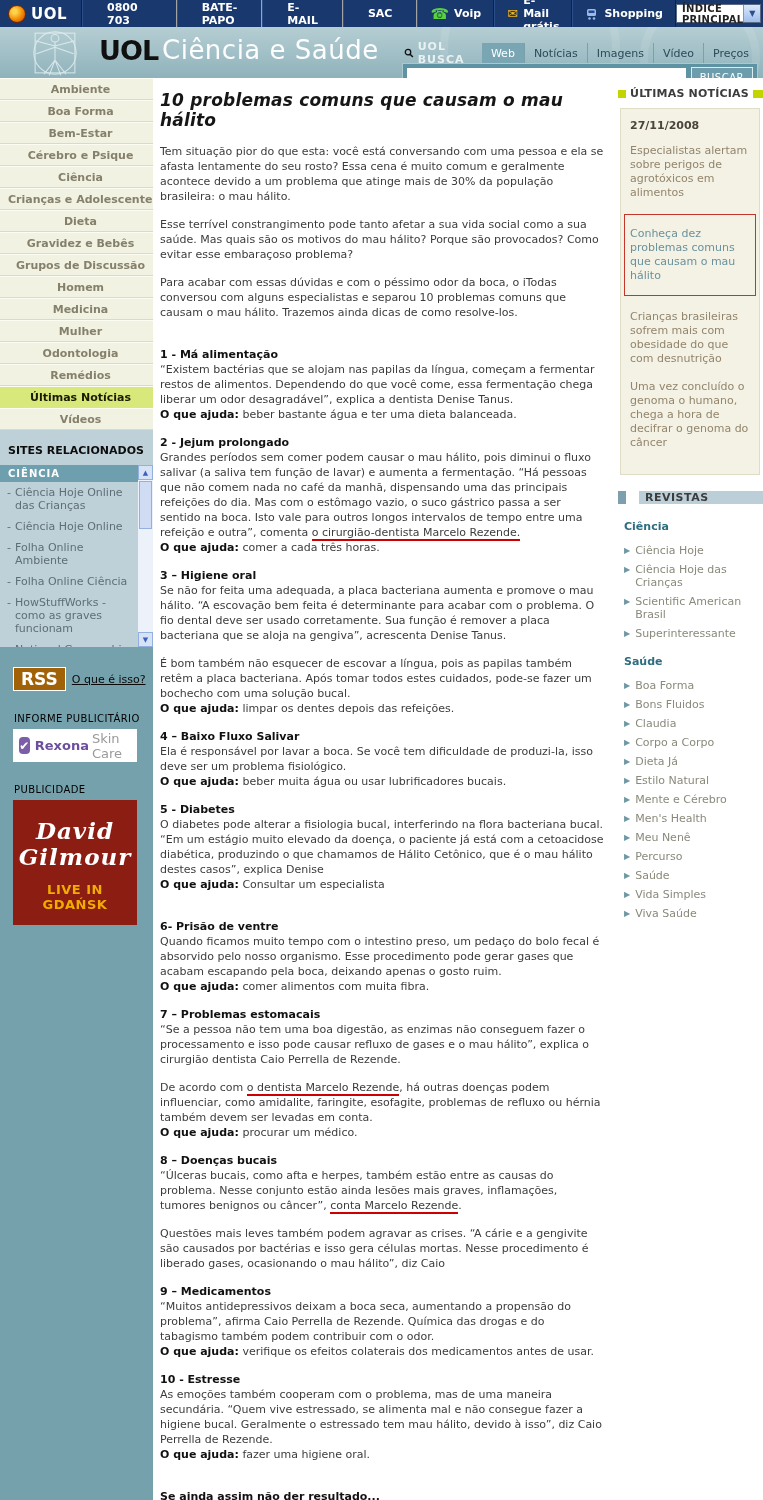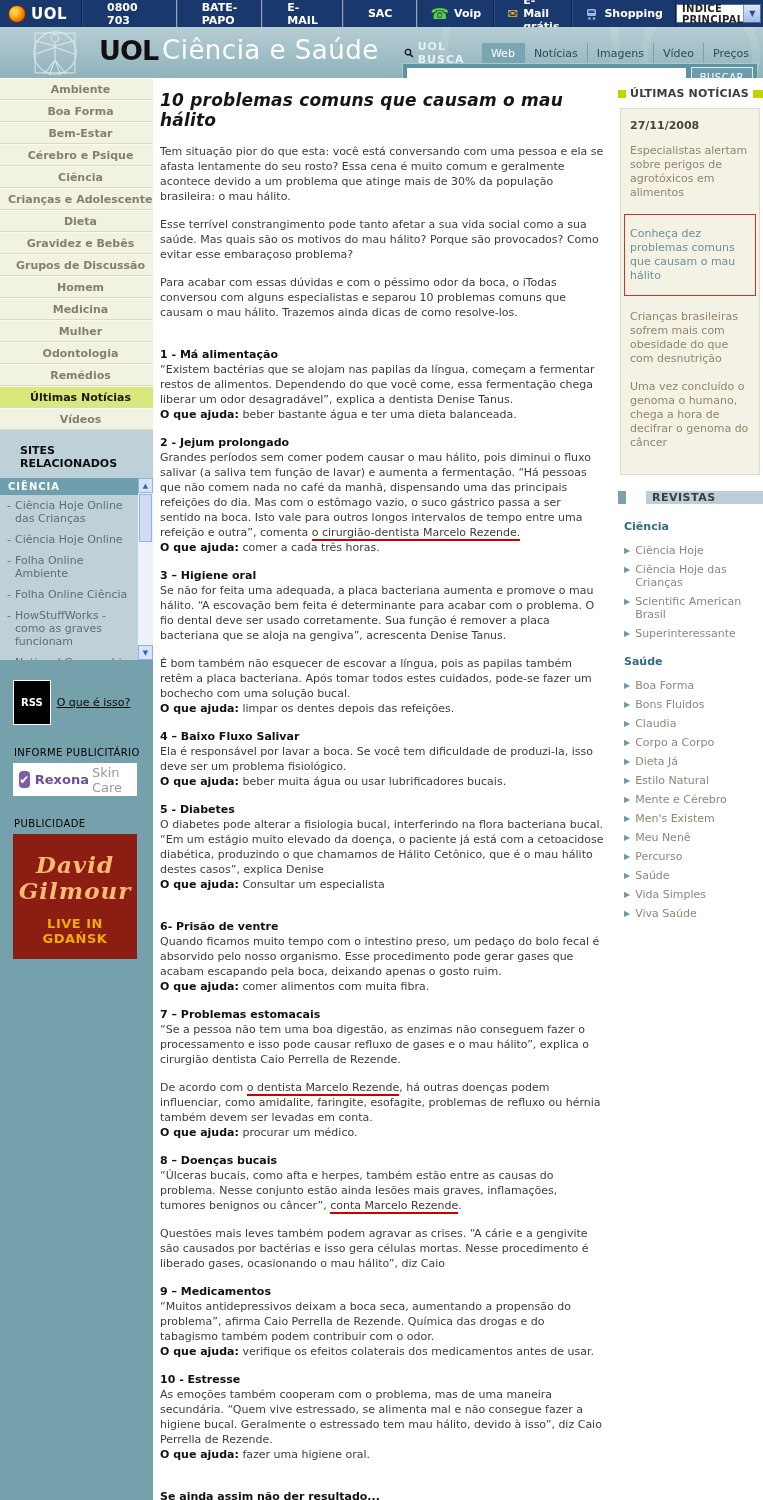--- a/index.html
+++ b/index.html
@@ -58,47 +58,47 @@
   .content { display:flex; width:763px; min-height:1423px; align-items:stretch; }
 
   
   .leftcol { width:153px; flex:none; display:flex; flex-direction:column; }
   .menu { background:#f2f2e3;text-align:center; }
   .menu-item { height:22px; line-height:21px; padding-left:8px; font-size:11px; font-weight:bold;
                color:#85806b; border-top:1px solid #fcfcf2; border-bottom:1px solid #dbdbc3;
                cursor:pointer; white-space:nowrap; }
   .menu-item.active { background:#d9e87b; color:#1a1a00; }
   .related { background:#bed0d8; padding-top:10px; }
-  .related-title { font-size:11px; font-weight:bold; color:#0d0d0d; padding:4px 0 8px 20px; }
+  .related-title { font-size:11px; font-weight:bold; color:#0d0d0d; padding:4px 0 8px 8px; }
   .scrollbox { display:flex; height:182px; overflow:hidden; }
   .scroll-content { flex:1; }
   .cat-bar { background:#6e9fae; color:#fff; font-size:10px; font-weight:bold;
              letter-spacing:1px; padding:3px 0 3px 8px; }
   .rel-link { font-size:11px; color:#5e6e76; padding:4px 2px 4px 15px; position:relative; cursor:pointer; }
   .rel-link::before { content:"-"; position:absolute; left:7px; color:#5e6e76; }
   .scrollbar { width:15px; background:#edf1fa; display:flex; flex-direction:column; }
   .sb-btn { height:15px; background:#d6e2f6; border:1px solid #93b0e0; color:#3a5fc0;
             font-size:7px; display:flex; align-items:center; justify-content:center; cursor:pointer; }
   .sb-thumb { height:48px; margin:1px; background:#cfdcf4; border:1px solid #93b0e0; }
   .sb-track { flex:1; }
   .teal { background:#74a1ab; flex:1; padding:20px 0 0 13px; }
   .rss-row { display:flex; align-items:center; gap:6px; }
-  .rss-badge { background:#000000; color:#fff; font-size:10px; font-weight:bold;
-               padding:16px 7px; border:1px solid #fff; cursor:pointer; }
+  .rss-badge { background:#a16207; color:#fff; font-size:17px; font-weight:bold;
+               padding:1px 7px; border:1px solid #fff; cursor:pointer; }
   .rss-link { font-size:11px; color:#0a0a0a; text-decoration:underline; cursor:pointer; }
   .ad-label { font-size:10px; color:#000; margin:22px 0 5px 1px; letter-spacing:0.4px; }
   .rexona { width:124px; height:33px; background:#fff; display:flex; align-items:center;
             gap:5px; padding:0 6px; cursor:pointer; }
   .rex-check { width:17px; height:17px; border-radius:4px; background:#7b5ea7; color:#fff;
                font-size:12px; display:flex; align-items:center; justify-content:center; }
   .rex-name { color:#6b4f9e; font-weight:bold; font-size:13px; }
   .rex-sub { color:#9a9a9a; font-size:13px; margin-left:-2px; }
   .gilmour { width:124px; height:125px; background:#8c1d12; text-align:center;
              padding-top:18px; cursor:pointer; }
-  .gil-line { color:#fdba74; font-family:"DejaVu Serif", serif; font-style:italic;
+  .gil-line { color:#ffffff; font-family:"DejaVu Serif", serif; font-style:italic;
               font-weight:bold; font-size:23px; line-height:26px; letter-spacing:1px; }
   .gil-sub { color:#f0ad00; font-weight:bold; font-size:13px; margin-top:12px; letter-spacing:0.5px; }
 
   
   .maincol { width:465px; flex:none; background:#fff; padding:12px 14px 6px 7px;
              display:flex; flex-direction:column; }
   .article-title { font-size:17px; font-weight:bold; font-style:italic; color:#161616;
                    margin:0 0 14px 0; letter-spacing:0.2px; }
   .article p { font-size:11px; line-height:15px; color:#3c3c3c; margin:0 0 13px 0; }
   .article .b { font-weight:bold; color:#111; }
@@ -110,21 +110,21 @@
   .news-header { display:flex; align-items:center; gap:4px; }
   .nh-square { width:8px; height:8px; background:#c3d400; flex:none; }
   .nh-label { font-size:11px; font-weight:bold; color:#3c3c3c; white-space:nowrap; letter-spacing:0.2px; }
   .nh-bar { flex:1; height:8px; background:#c3d400; }
   .news-box { background:#f3f2e5; border:1px solid #e0ddc6; margin:8px 3px 16px 2px;
               padding:10px 9px; font-size:11px; }
   .news-date { font-weight:bold; color:#4a443a; margin-bottom:12px; }
   .news-item { color:#93856c; line-height:14px; margin-bottom:14px; cursor:pointer; }
   .news-item.hl { border:1px solid #c4352a; padding:12px 5px; margin-left:-6px; margin-right:-6px;
                   color:#6a919c; }
-  .rev-header { display:flex; align-items:center; gap:20px; margin-right:0; }
+  .rev-header { display:flex; align-items:center; gap:13px; margin-right:0; }
   .rev-square { width:8px; height:13px; background:#7e9fae; flex:none; }
   .rev-bar { background:#bccfd8; height:13px; display:flex; align-items:center; flex:1; }
   .rev-label { font-size:11px; font-weight:bold; color:#3c3c3c; padding:0 6px; letter-spacing:0.5px; }
   .rev-groups { padding:4px 0 0 4px; }
   .rev-group-title { color:#2e6e80; font-weight:bold; font-size:11px; margin:12px 0 8px 2px; }
   .rev-item { display:flex; gap:5px; font-size:11px; color:#8a897b; padding:3px 0 3px 2px;
               line-height:13px; cursor:pointer; }
   .rev-item .arr { color:#6f98a5; font-size:8px; line-height:13px; }
 </style>
 </head>
@@ -358,21 +358,21 @@
         <div class="rev-item">
           <span class="arr">▶</span>
           <span>Estilo Natural</span>
         </div>
         <div class="rev-item">
           <span class="arr">▶</span>
           <span>Mente e Cérebro</span>
         </div>
         <div class="rev-item">
           <span class="arr">▶</span>
-          <span>Men's Existem</span>
+          <span>Men's Health</span>
         </div>
         <div class="rev-item">
           <span class="arr">▶</span>
           <span>Meu Nenê</span>
         </div>
         <div class="rev-item">
           <span class="arr">▶</span>
           <span>Percurso</span>
         </div>
         <div class="rev-item">

